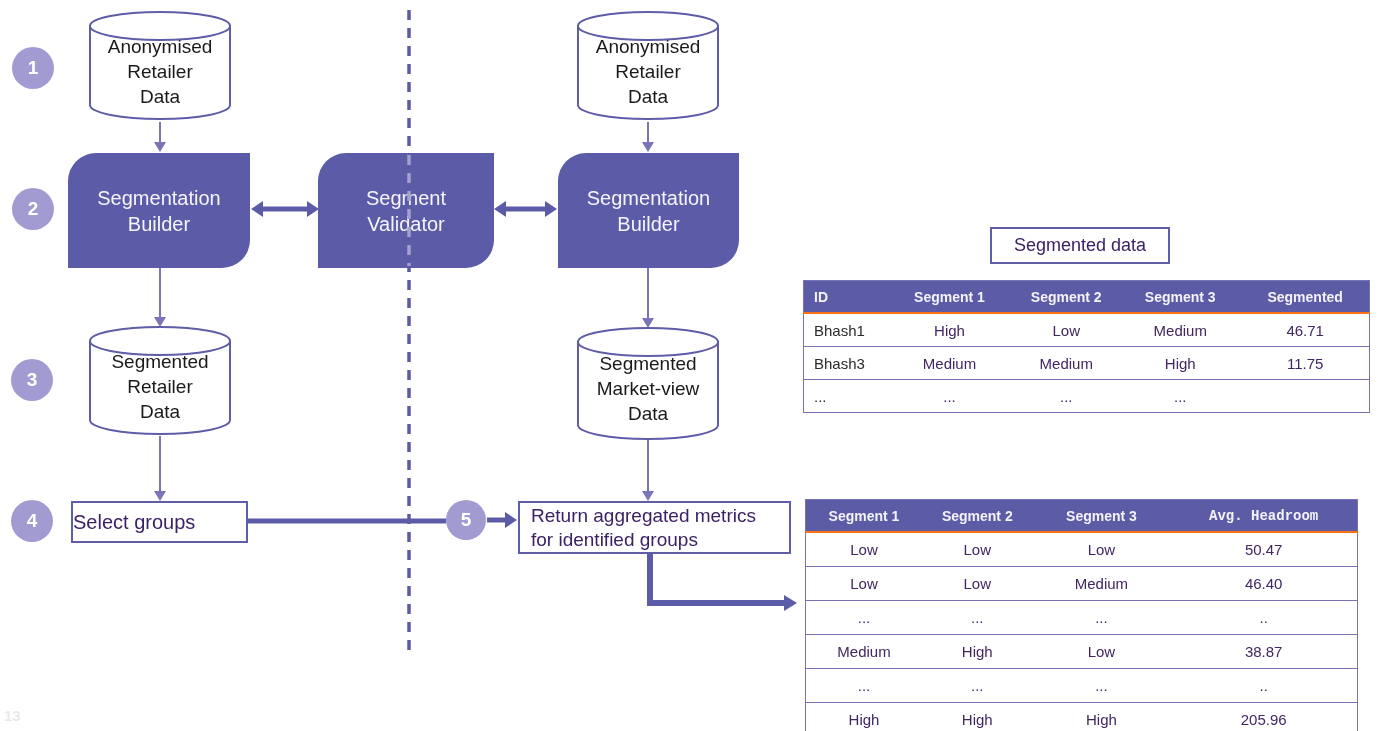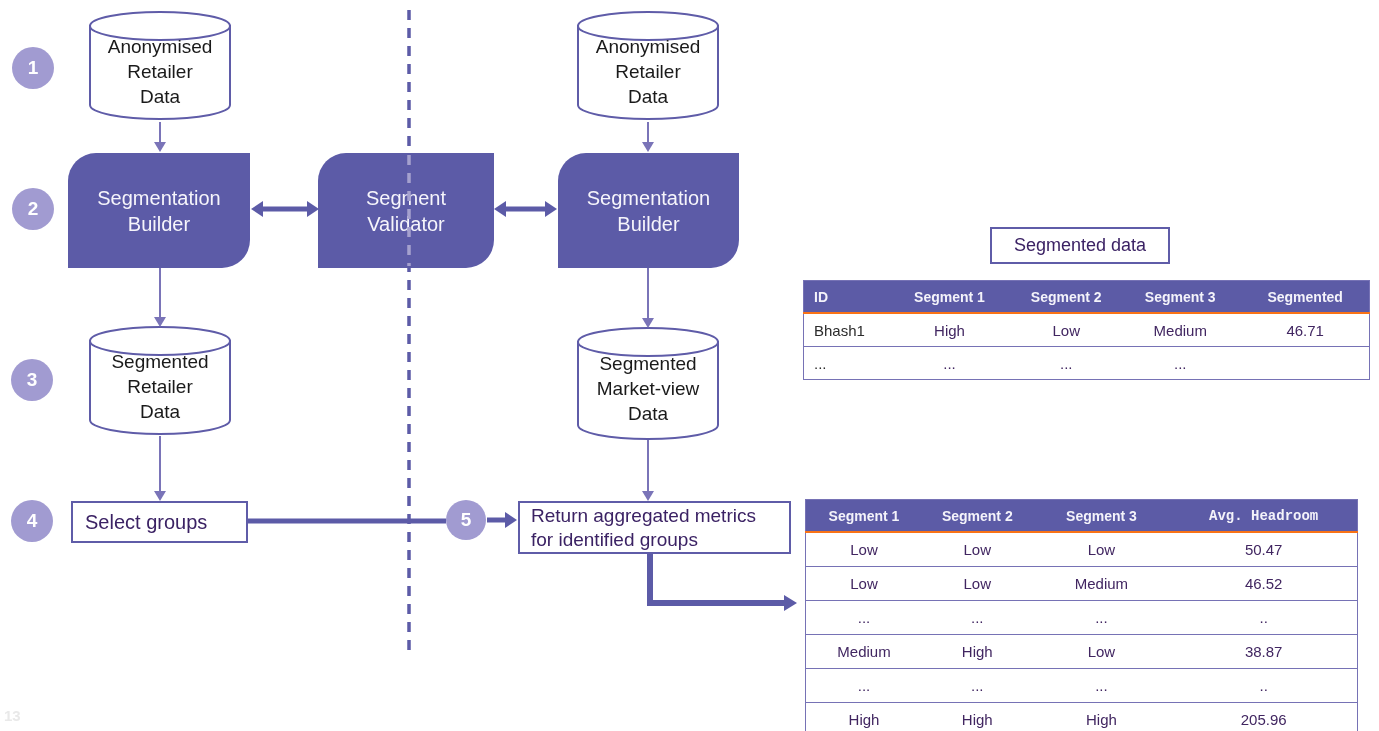--- a/index.html
+++ b/index.html
@@ -29,21 +29,21 @@
            justify-content:center; z-index:2; }
   .badge.small { width:40px; height:40px; }
 
   
   .pbox { background:var(--primary); color:#f6f5fb; border-radius:28px 0 28px 0;
           display:flex; align-items:center; justify-content:center; text-align:center;
           font-size:20px; line-height:26px; white-space:pre-line; z-index:1; }
 
   
   .wbox { background:#fff; border:2px solid var(--outline); color:var(--text_dark); z-index:2; }
-  .select-box { display:flex; align-items:center; padding-left:12px; font-size:20px; }
+  .select-box { display:flex; align-items:center; padding-left:0; font-size:20px; }
   .return-box { display:flex; flex-direction:column; justify-content:center; padding-left:11px;
                 font-size:19px; line-height:24px; white-space:pre-line; }
   .title-box { display:flex; align-items:center; justify-content:center; font-size:18px; }
 
   
   .cyl-label { text-align:center; color:#1a1a1a; font-size:19px; line-height:25px;
                white-space:pre-line; z-index:1; }
 
   
   .tbl-wrap { z-index:2; }
@@ -214,20 +214,27 @@
         </thead>
         <tbody>
           <tr>
             <td>Bhash1</td>
             <td>High</td>
             <td>Low</td>
             <td>Medium</td>
             <td>46.71</td>
           </tr>
           <tr>
+            <td>Bhash3</td>
+            <td>Medium</td>
+            <td>Medium</td>
+            <td>High</td>
+            <td>11.75</td>
+          </tr>
+          <tr>
             <td>...</td>
             <td>...</td>
             <td>...</td>
             <td>...</td>
             <td></td>
           </tr>
         </tbody>
       </table>
   </div>
   <div class="abs tbl-wrap" style="left:805px; top:499px; width:553px;">
@@ -244,21 +251,21 @@
           <tr>
             <td>Low</td>
             <td>Low</td>
             <td>Low</td>
             <td>50.47</td>
           </tr>
           <tr>
             <td>Low</td>
             <td>Low</td>
             <td>Medium</td>
-            <td>46.52</td>
+            <td>46.40</td>
           </tr>
           <tr>
             <td>...</td>
             <td>...</td>
             <td>...</td>
             <td>..</td>
           </tr>
           <tr>
             <td>Medium</td>
             <td>High</td>

